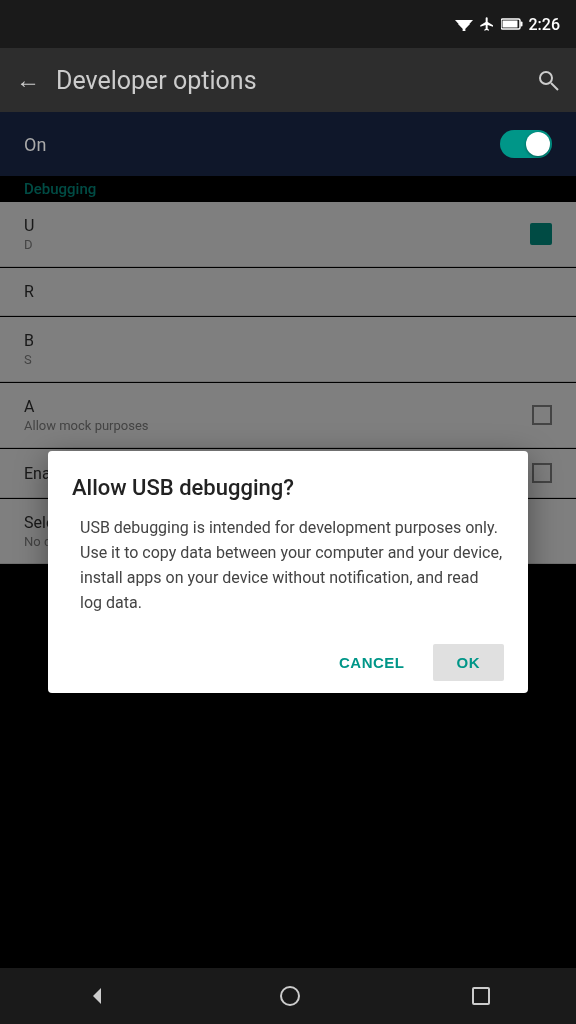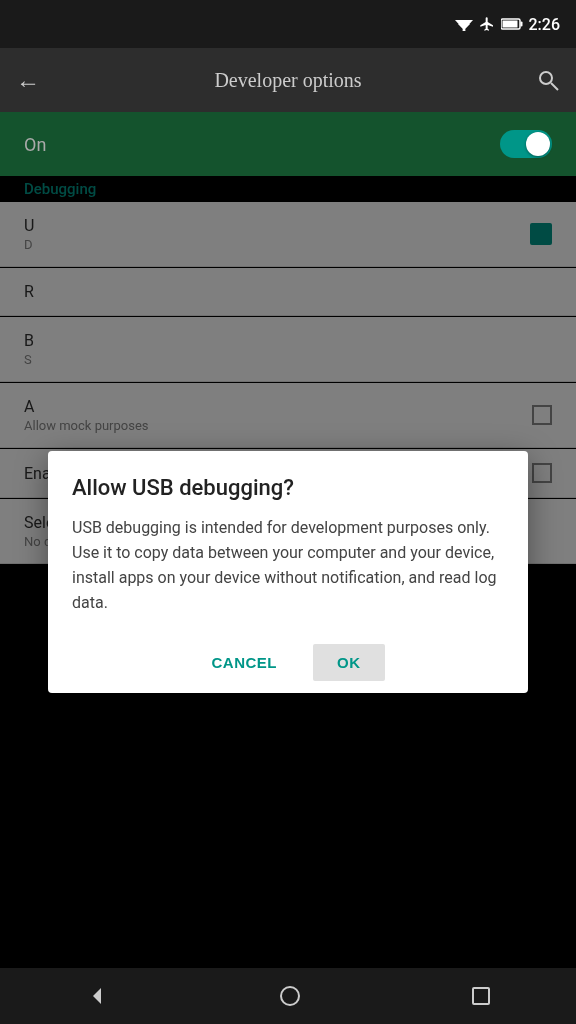--- a/index.html
+++ b/index.html
@@ -43,38 +43,37 @@
       height: 64px;
       background: #2d2d2d;
       display: flex;
       align-items: center;
       padding: 0 16px;
       gap: 16px;
     }
 
     .toolbar-title {
       color: #ccc;
-      font-size: 20px;
+      font-size: 25px;
       font-weight: 400;
       flex: 1;
-      text-align: center;
-      font-family: Liberation Serif, serif;
+      text-align: left;
     }
 
     .toolbar-back, .toolbar-search {
       color: #ccc;
       font-size: 24px;
       cursor: pointer;
     }
 
     
     .toggle-row {
       width: 100%;
       height: 64px;
-      background: #14532d;
+      background: #0f172a;
       display: flex;
       align-items: center;
       padding: 0 24px;
       justify-content: space-between;
     }
 
     .toggle-label {
       color: #aaa;
       font-size: 18px;
     }
@@ -169,26 +168,27 @@
       font-weight: 500;
       color: #222;
       margin-bottom: 16px;
     }
 
     .dialog-body {
       font-size: 16px;
       color: #444;
       line-height: 1.55;
       margin-bottom: 24px;
+      margin-left: 8px;
     }
 
     .dialog-actions {
       display: flex;
-      justify-content: center;
-      gap: 16px;
+      justify-content: flex-end;
+      gap: 8px;
       padding-top: 4px;
     }
 
     .btn-cancel {
       color: #009688;
       background: transparent;
       border: none;
       font-size: 15px;
       font-weight: 600;
       padding: 10px 20px;

